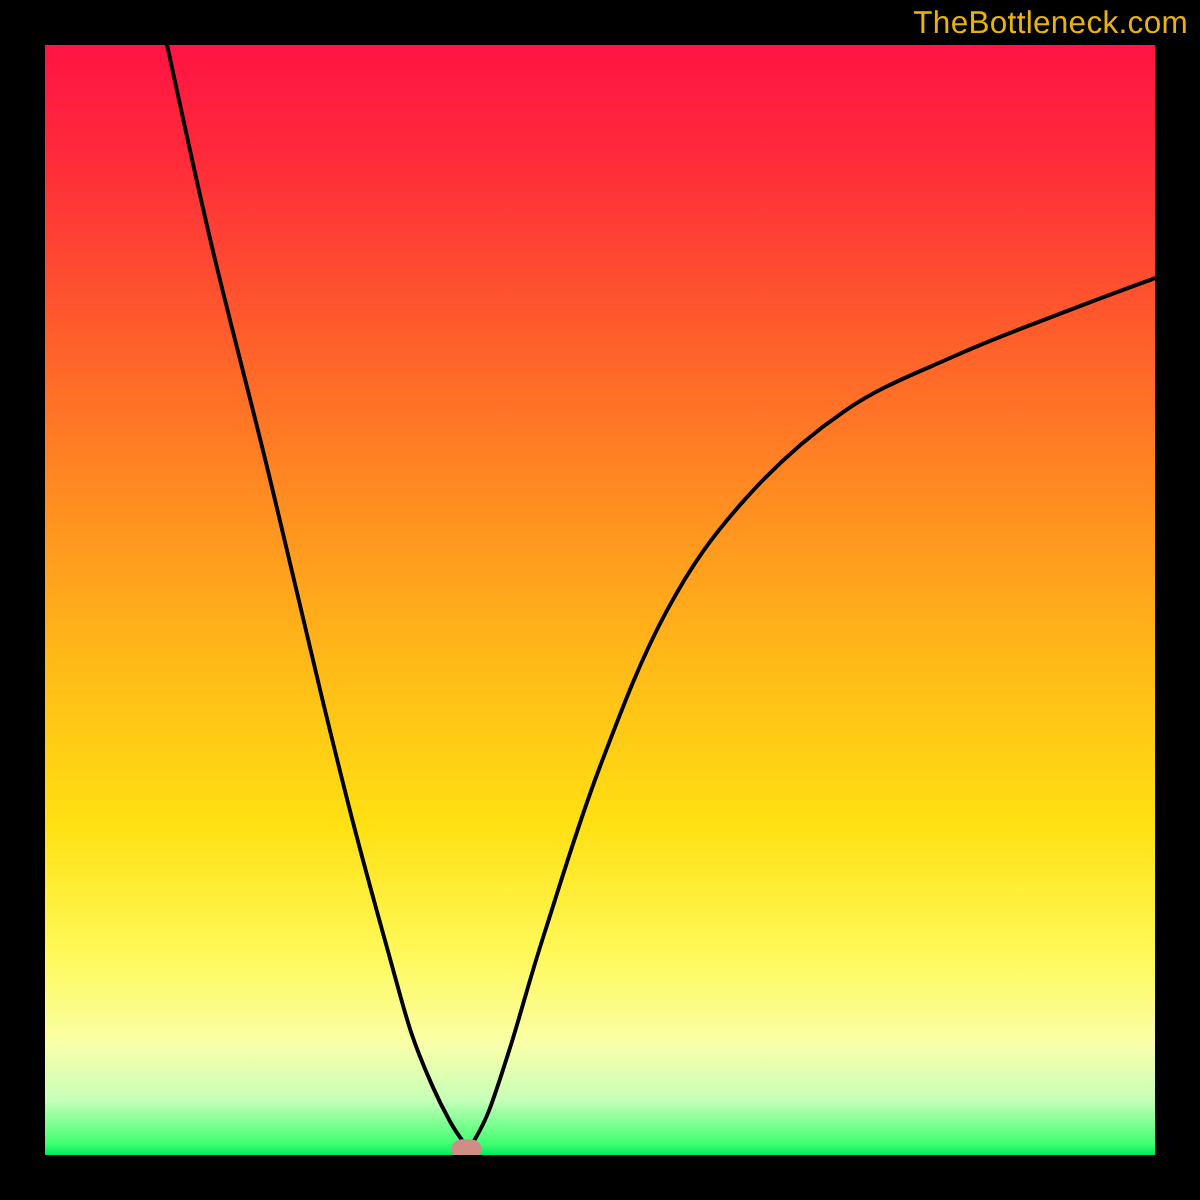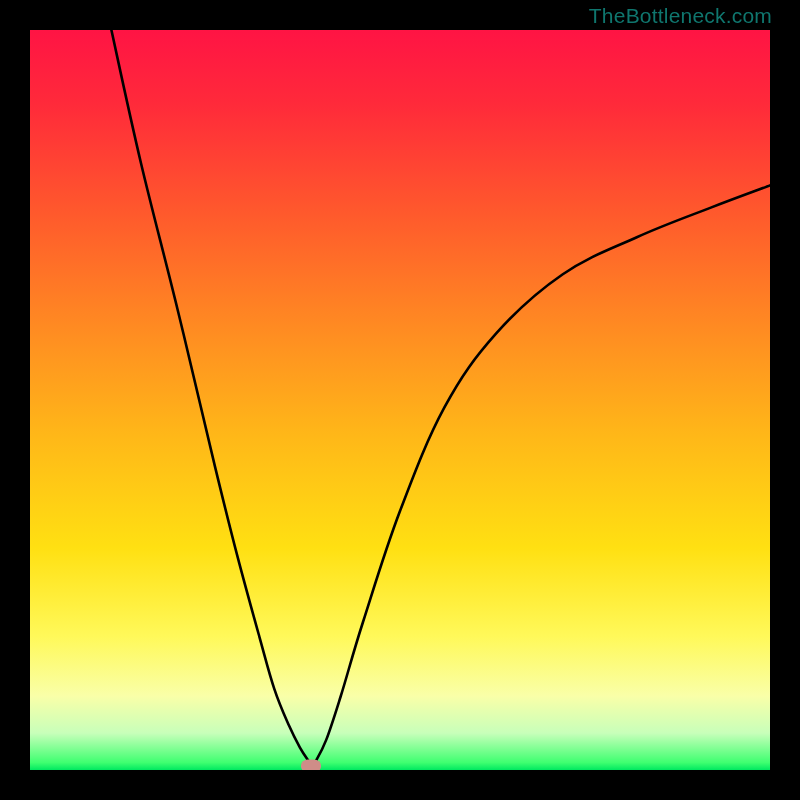--- a/index.html
+++ b/index.html
@@ -13,22 +13,22 @@
   }
   .frame {
     position: relative;
     width: 800px;
     height: 800px;
     background: #000;
   }
   .watermark {
     position: absolute;
     top: 4px;
-    right: 28px;
-    color: #0f766e;
+    right: 8px;
+    color: #eab308;
     font-size: 21px;
     font-weight: 500;
     letter-spacing: 0.2px;
     z-index: 10;
     text-align: center;
   }
   .plot-area {
     position: absolute;
     left: 30px;
     top: 30px;

